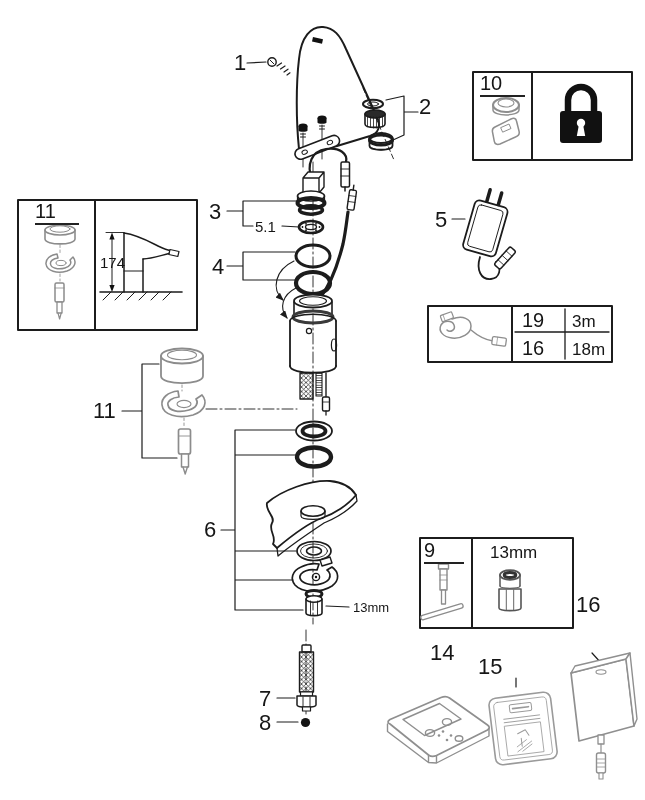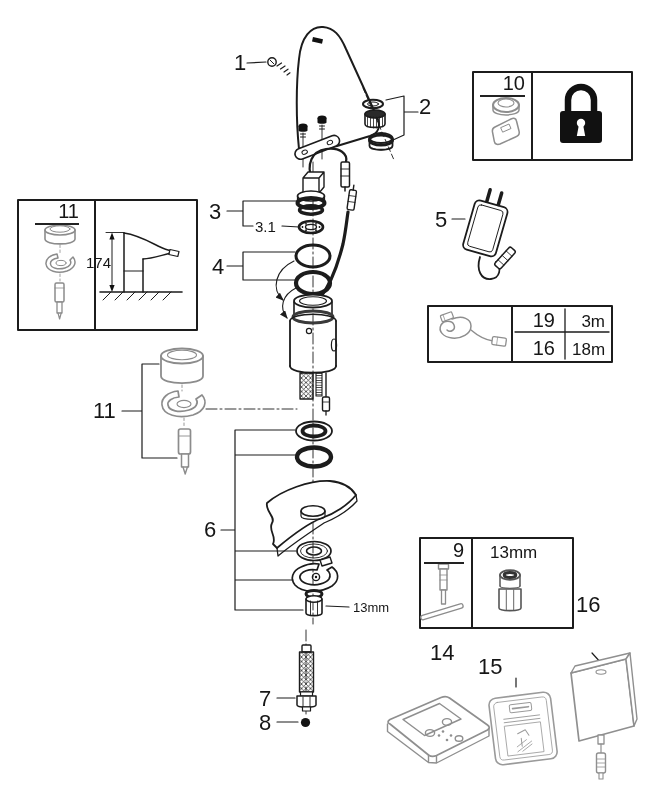--- a/index.html
+++ b/index.html
@@ -5,21 +5,21 @@
   html,body{margin:0;padding:0;background:#fff}
   .canvas{position:relative;width:645px;height:800px;background:#ffffff;overflow:hidden;
           font-family:"Liberation Sans",sans-serif;color:#161616}
   .canvas > svg{position:absolute;left:0;top:0}
   .lbl{position:absolute;line-height:1;white-space:nowrap;color:#161616}
   .f22{font-size:22px}
   .f20{font-size:20px}
   .f15{font-size:15px}
   .f14{font-size:17px}
   .f13{font-size:13px}
-  .ctr{text-align:right}
+  .ctr{text-align:left}
   .unum{border-bottom:2px solid #222;padding-bottom:2px}
 </style>
 </head>
 <body>
 
 <div class="canvas">
 
 <svg width="645" height="800" viewBox="0 0 645 800">
   <defs>
     <pattern id="braid" width="4.5" height="4.5" patternUnits="userSpaceOnUse">
@@ -362,33 +362,33 @@
         <path d="M103,300 L111,292 M115,300 L123,292 M127,300 L135,292 M139,300 L147,292 M151,300 L159,292 M163,300 L171,292" stroke-width="1"></path>
       </g>
     </g>
 
   </g>
 </svg>
 
 <div class="lbl f22" style="left:234px;top:52px">1</div>
 <div class="lbl f22" style="left:419px;top:96px">2</div>
 <div class="lbl f22" style="left:209px;top:201px">3</div>
-<div class="lbl f15" style="left:255px;top:219px">3.1</div>
+<div class="lbl f15" style="left:255px;top:219px">5.1</div>
 <div class="lbl f22" style="left:212px;top:256px">4</div>
 <div class="lbl f22" style="left:435px;top:209px">5</div>
 <div class="lbl f22" style="left:204px;top:519px">6</div>
 <div class="lbl f22" style="left:259px;top:688px">7</div>
 <div class="lbl f22" style="left:259px;top:712px">8</div>
 <div class="lbl f22" style="left:93px;top:400px">11</div>
 <div class="lbl f22" style="left:430px;top:642px">14</div>
 <div class="lbl f22" style="left:478px;top:656px">15</div>
 <div class="lbl f22" style="left:576px;top:594px">16</div>
 
 <div class="lbl f13" style="left:353px;top:601px">13mm</div>
-<div class="lbl f15" style="left:86px;top:255px">174</div>
+<div class="lbl f15" style="left:100px;top:255px">174</div>
 
 <div class="lbl f20 ctr unum" style="left:480px;top:73px;width:45px">10</div>
 <div class="lbl f20 ctr unum" style="left:35px;top:201px;width:44px">11</div>
 <div class="lbl f20 ctr unum" style="left:424px;top:540px;width:40px">9</div>
 <div class="lbl f14" style="left:490px;top:544px">13mm</div>
 
 <div class="lbl f20 ctr" style="left:522px;top:310px;width:33px">19</div>
 <div class="lbl f14 ctr" style="left:572px;top:313px;width:33px">3m</div>
 <div class="lbl f20 ctr" style="left:522px;top:338px;width:33px">16</div>
 <div class="lbl f14 ctr" style="left:572px;top:341px;width:33px">18m</div>

